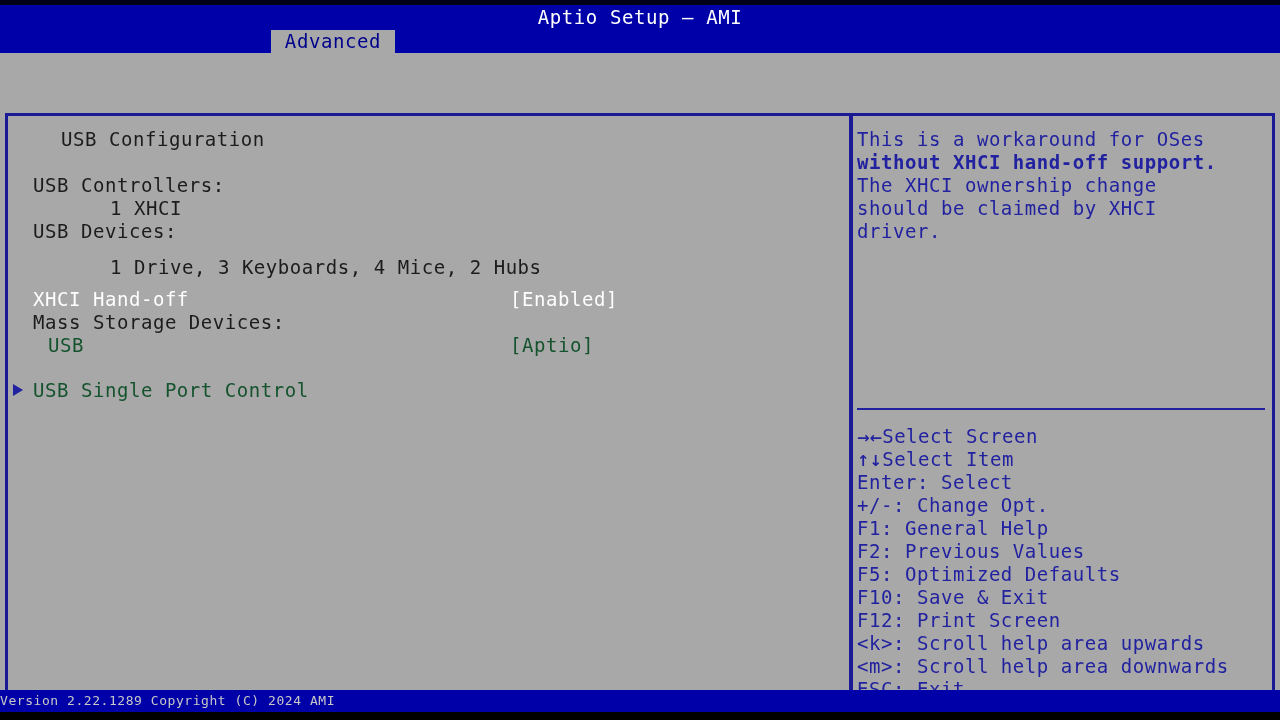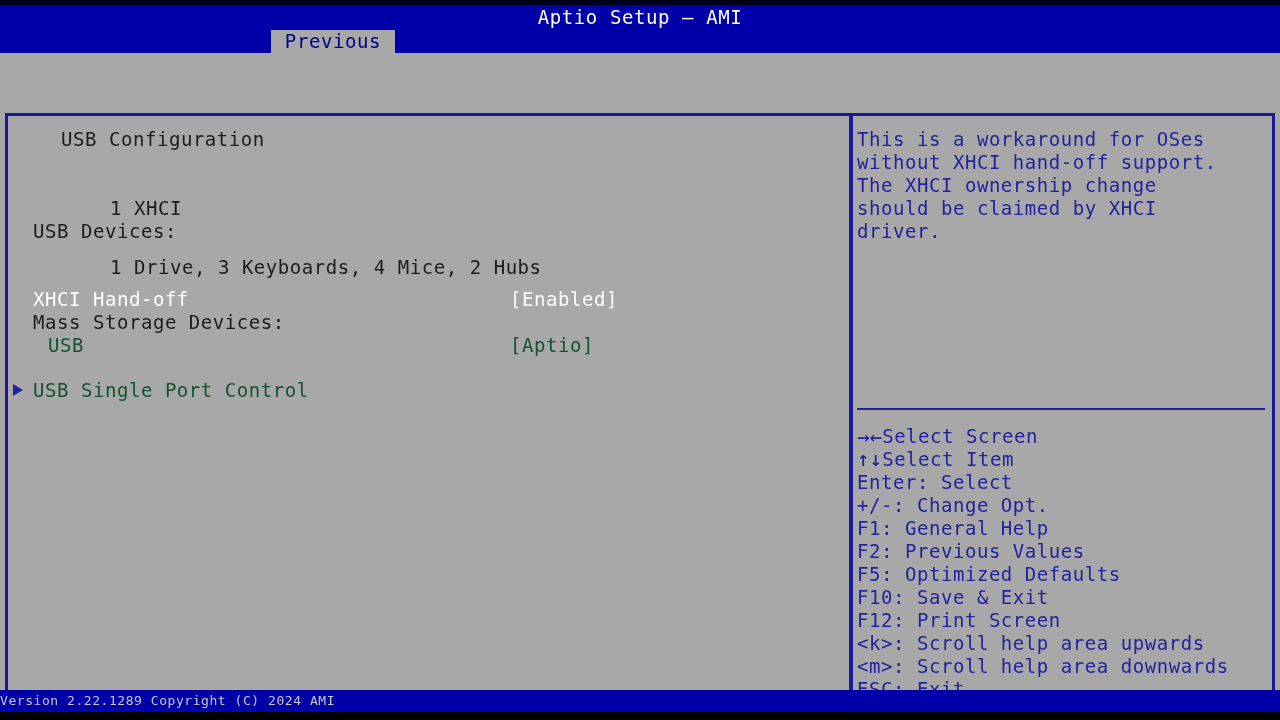--- a/index.html
+++ b/index.html
@@ -190,49 +190,50 @@
 
 <div id="screen">
 
   <div class="strip-top"></div>
 
   <div class="header">
     <div class="header-title">Aptio Setup – AMI</div>
   </div>
 
   <div class="menubar"></div>
-  <div class="tab-active">Previous</div>
+  <div class="tab-active">Advanced</div>
 
   <div class="body-area">
 
     <div class="panel-left"></div>
 
     <div class="row label-col t-dark" style="top:75px;margin-left:28px;">USB Configuration</div>
 
+    <div class="row label-col t-dark" style="top:121px;">USB Controllers:</div>
     <div class="row t-dark" style="top:144px; left:110px;">1 XHCI</div>
 
     <div class="row label-col t-dark" style="top:167px;">USB Devices:</div>
     <div class="row t-dark" style="top:194px; left:110px;margin-top:9px;">1 Drive, 3 Keyboards, 4 Mice, 2 Hubs</div>
 
     <div class="row label-col t-white" style="top:235px;">XHCI Hand-off</div>
     <div class="row value-col t-white" style="top:235px;">[Enabled]</div>
 
     <div class="row label-col t-dark" style="top:258px;">Mass Storage Devices:</div>
 
     <div class="row t-blue" style="top:281px; left:48px;">USB</div>
     <div class="row value-col t-blue" style="top:281px;">[Aptio]</div>
 
     <div class="tri" style="top:331px;"></div>
     <div class="row label-col t-blue" style="top:326px;">USB Single Port Control</div>
 
     <div class="panel-divider"></div>
     <div class="panel-right"></div>
 
     <div class="help-text" style="top:75px;">This is a workaround for OSes</div>
-    <div class="help-text" style="top:98px;">without XHCI hand-off support.</div>
+    <div class="help-text" style="top:98px;font-weight:bold;">without XHCI hand-off support.</div>
     <div class="help-text" style="top:144px;">should be claimed by XHCI</div>
     <div class="help-text" style="top:121px;">The XHCI ownership change</div>
     <div class="help-text" style="top:167px;">driver.</div>
 
     <div class="help-rule"></div>
 
     <div class="key-row" style="top:372px;"><span class="arrow-glyph">→←</span><span>Select Screen</span></div>
 
     <div class="key-row" style="top:395px;"><span class="arrow-glyph">↑↓</span><span>Select Item</span></div>
 

